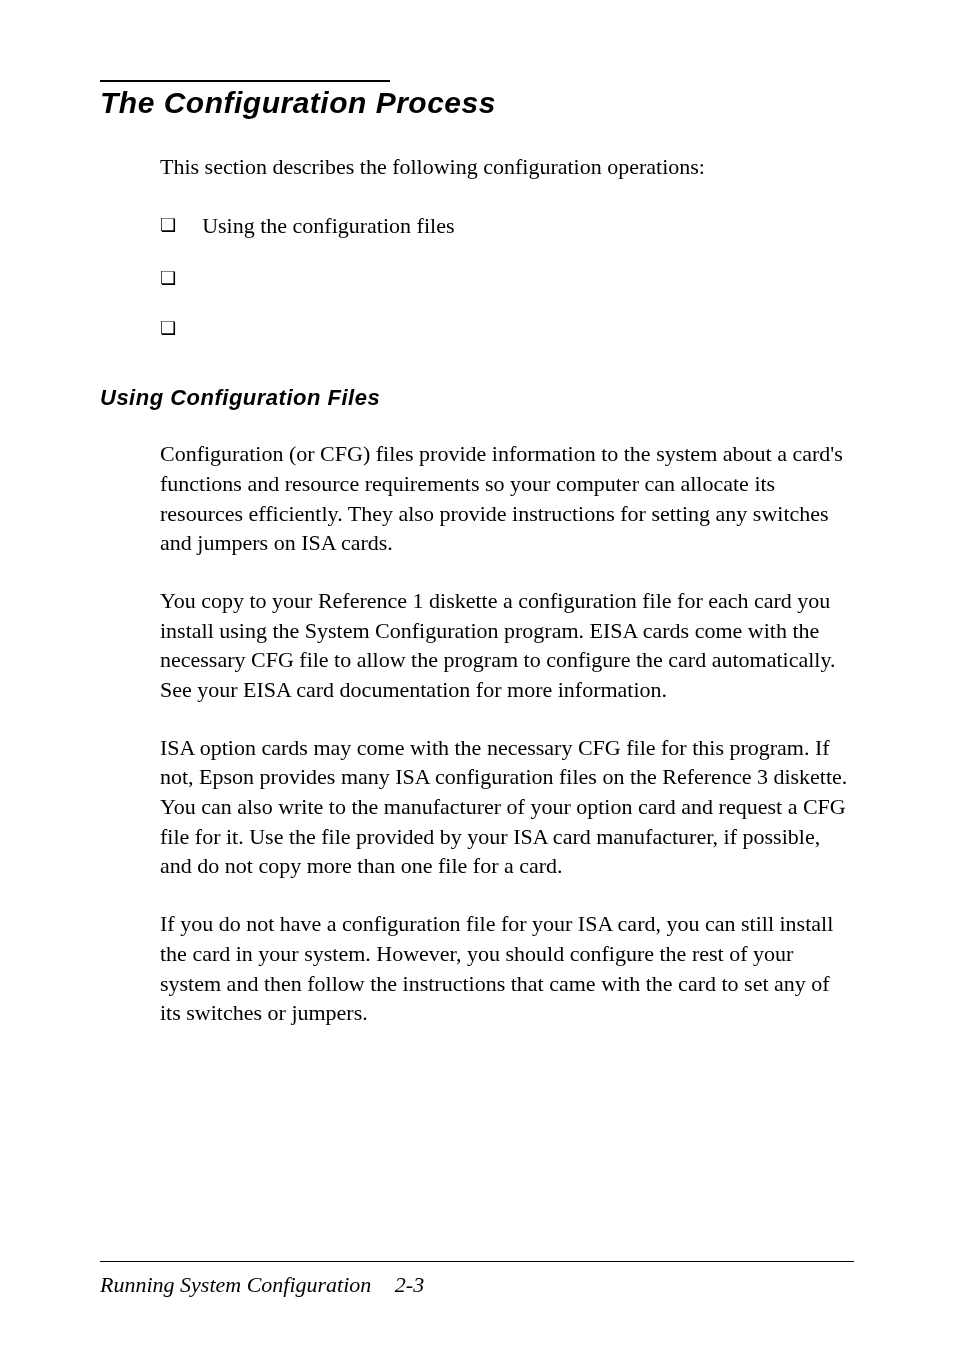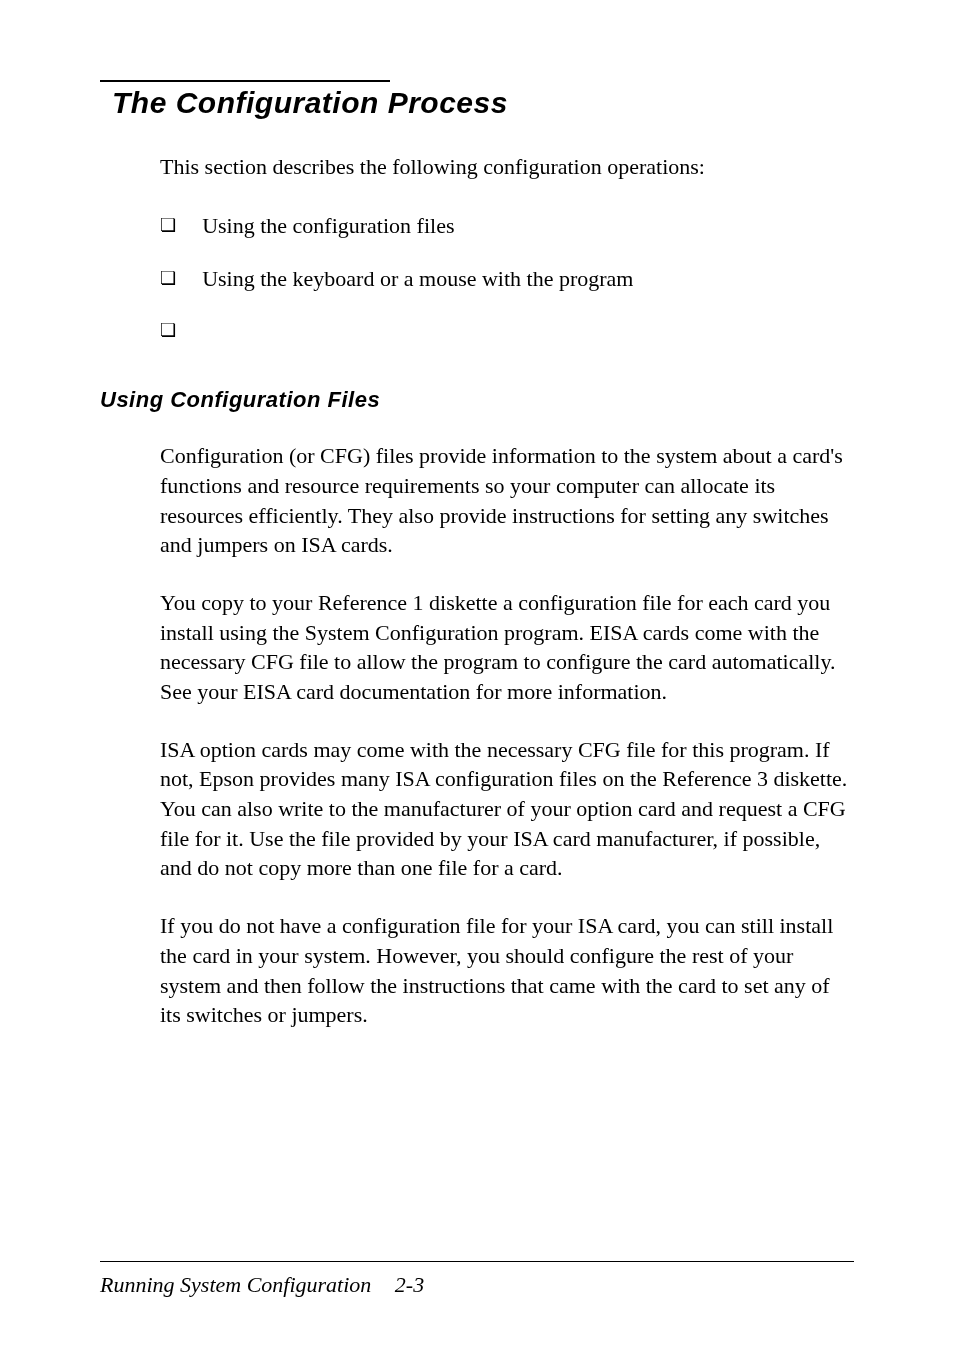--- a/index.html
+++ b/index.html
@@ -21,21 +21,20 @@
       width: 290px;
       margin-bottom: 4px;
     }
     .main-heading {
       font-family: "Helvetica Neue", Helvetica, Arial, sans-serif;
       font-weight: bold;
       font-style: italic;
       font-size: 30px;
       margin-bottom: 32px;
       letter-spacing: 0.5px;
-      margin-left: 12px;
     }
     .intro-text {
       font-size: 22px;
       margin-left: 60px;
       margin-bottom: 28px;
       line-height: 1.4;
     }
     .bullet-list {
       list-style: none;
       margin-left: 60px;
@@ -96,21 +95,20 @@
 
 <p class="intro-text">This section describes the following configuration operations:</p>
 
 <ul class="bullet-list">
   <li>
     <span class="bullet-icon">❏</span>
     <span>Using the configuration files</span>
   </li>
   <li>
     <span class="bullet-icon">❏</span>
-    <span>Using the keyboard or a mouse with the program</span>
   </li>
   <li>
     <span class="bullet-icon">❏</span>
   </li>
 </ul>
 
 <h2 class="sub-heading">Using Configuration Files</h2>
 
 <p class="body-para">Configuration (or CFG) files provide information to the system about a card's functions and resource requirements so your computer can allocate its resources efficiently. They also provide instructions for setting any switches and jumpers on ISA cards.</p>
 <p class="body-para">You copy to your Reference 1 diskette a configuration file for each card you install using the System Configuration program. EISA cards come with the necessary CFG file to allow the program to configure the card automatically. See your EISA card documentation for more information.</p>

